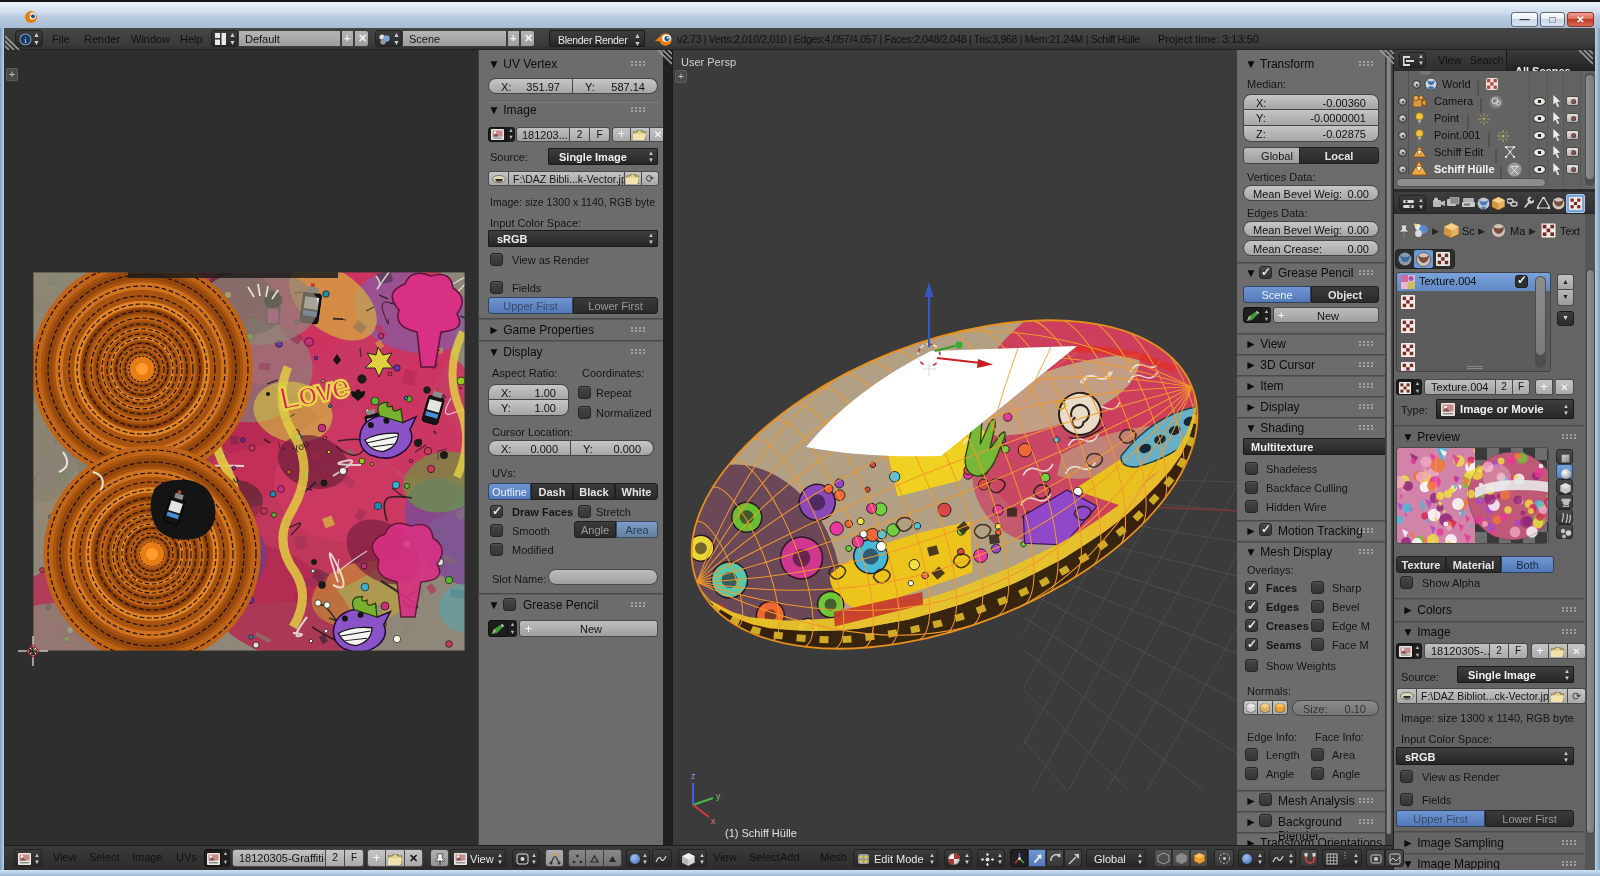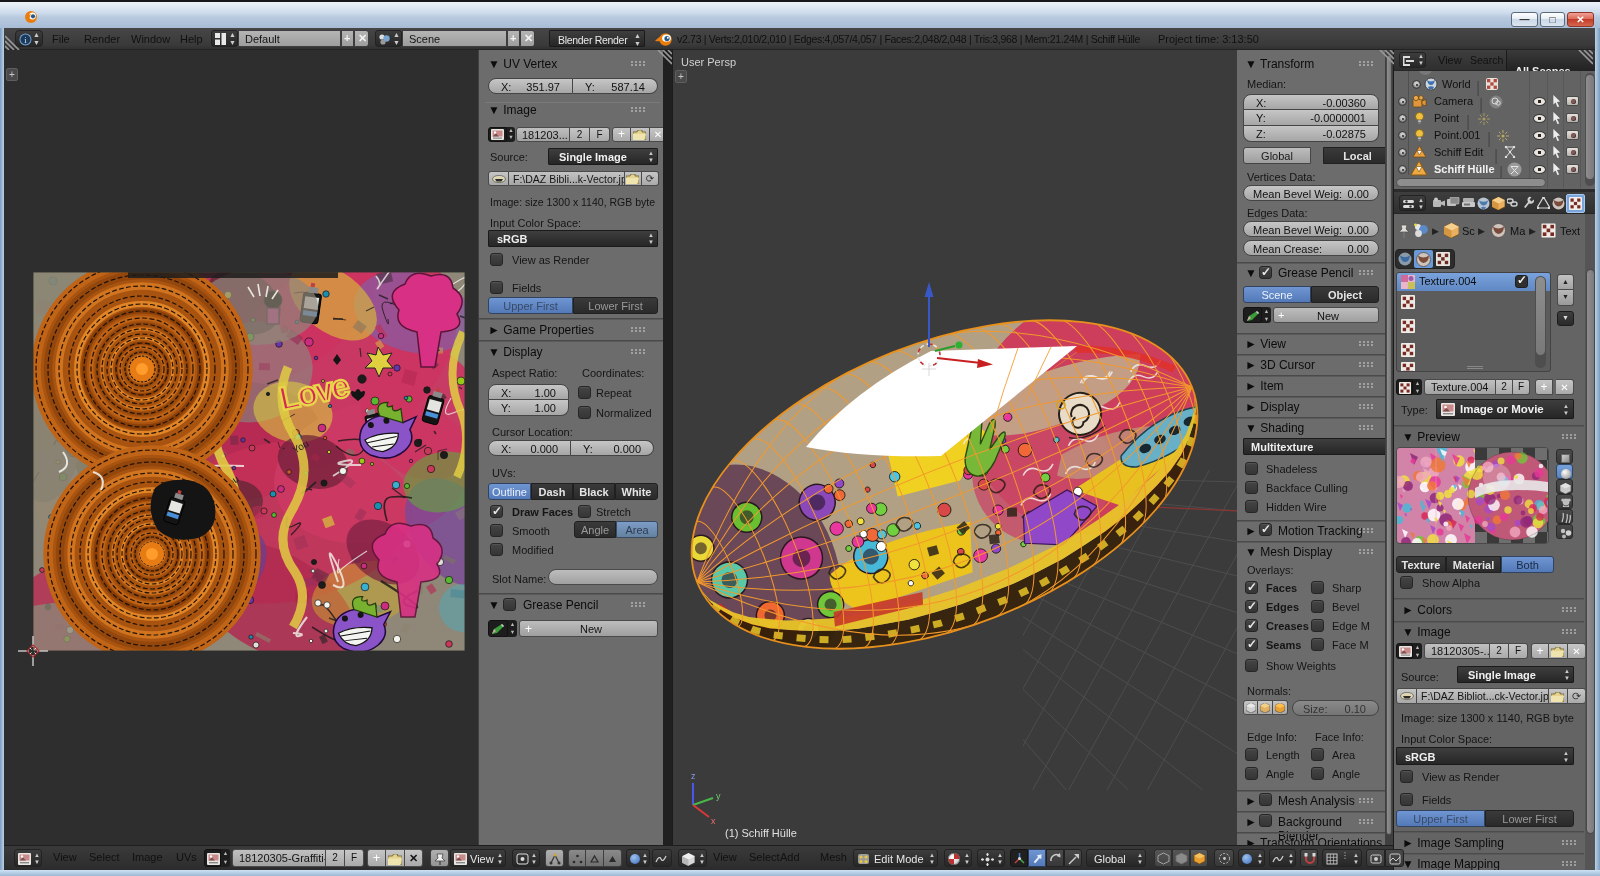--- a/index.html
+++ b/index.html
@@ -1054,21 +1054,21 @@
       </div>
     <div class="abs num" style="left:6px;top:60px;width:136px;border-top:none;border-radius:0">
         <span class="lab">Y:</span>
         <span class="val">-0.0000001</span>
       </div>
     <div class="abs num" style="left:6px;top:76px;width:136px;border-top:none;border-radius:0 0 8px 8px">
         <span class="lab">Z:</span>
         <span class="val">-0.02875</span>
       </div>
     <div class="abs seg seglight" style="left:6px;top:97px;width:68px;border-radius:3px 0 0 3px"><span style="position:relative;top:2px">Global</span></div>
-    <div class="abs seg segdark" style="left:86px;top:97px;width:69px;border-radius:0 3px 3px 0"><span style="position:relative;top:2px;font-weight:bold">Local</span></div>
+    <div class="abs seg segdark" style="left:62px;top:97px;width:80px;border-radius:0 3px 3px 0"><span style="position:relative;top:2px;font-weight:bold">Local</span></div>
     <div class="abs plabel" style="left:10px;top:121px">Vertices Data:</div>
     <div class="abs num" style="left:6px;top:135px;width:136px">
         <span class="lab" style="left:9px">Mean Bevel Weig:</span>
         <span class="val" style="right:9px">0.00</span>
       </div>
     <div class="abs plabel" style="left:10px;top:157px">Edges Data:</div>
     <div class="abs num" style="left:6px;top:171px;width:136px">
         <span class="lab" style="left:9px">Mean Bevel Weig:</span>
         <span class="val" style="right:9px">0.00</span>
       </div>

